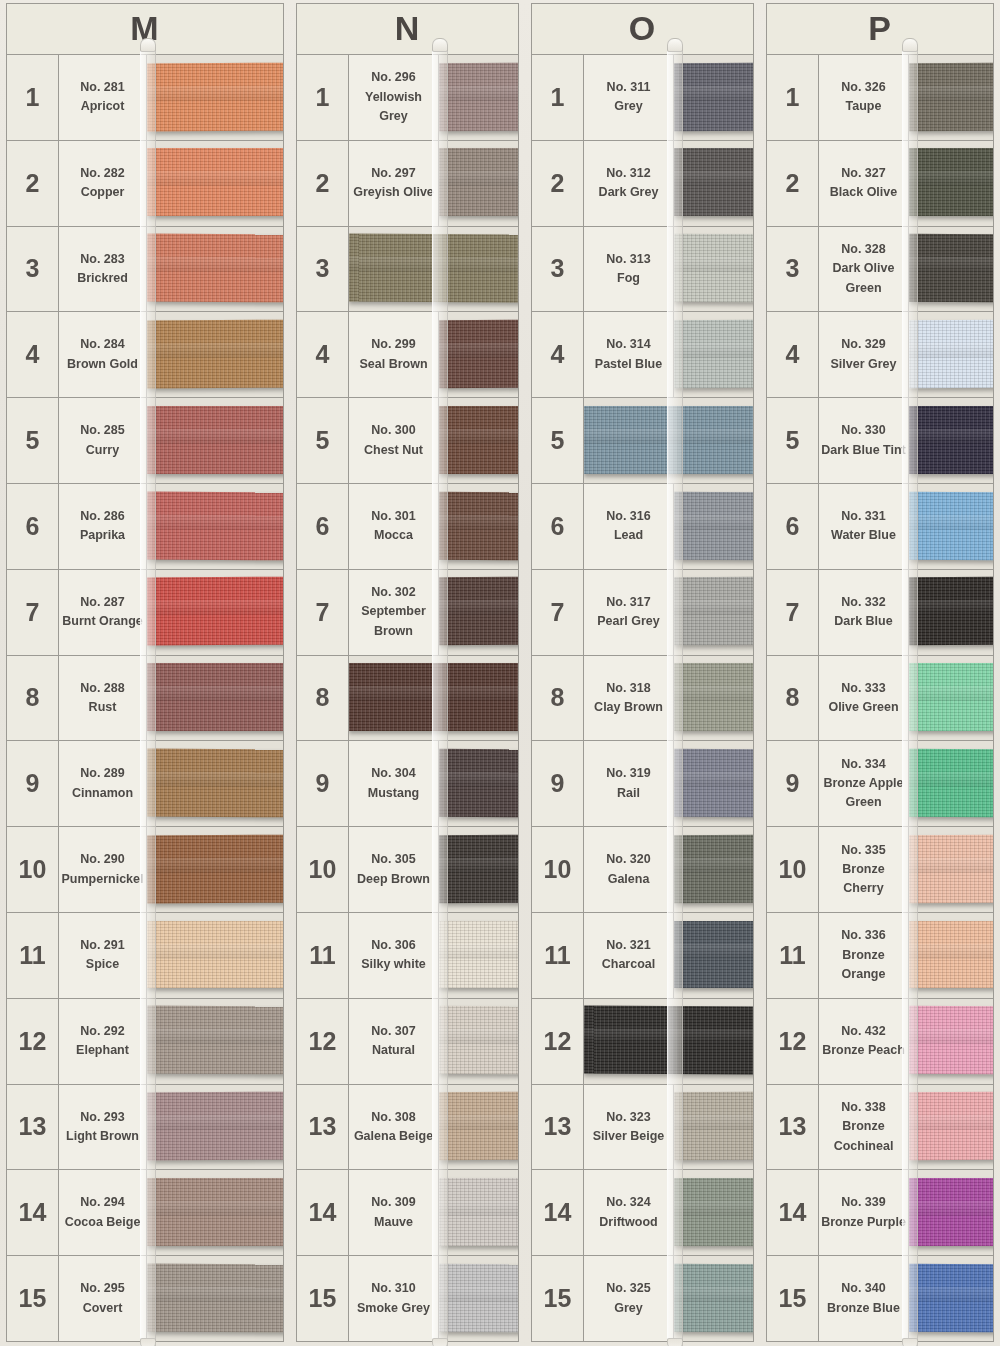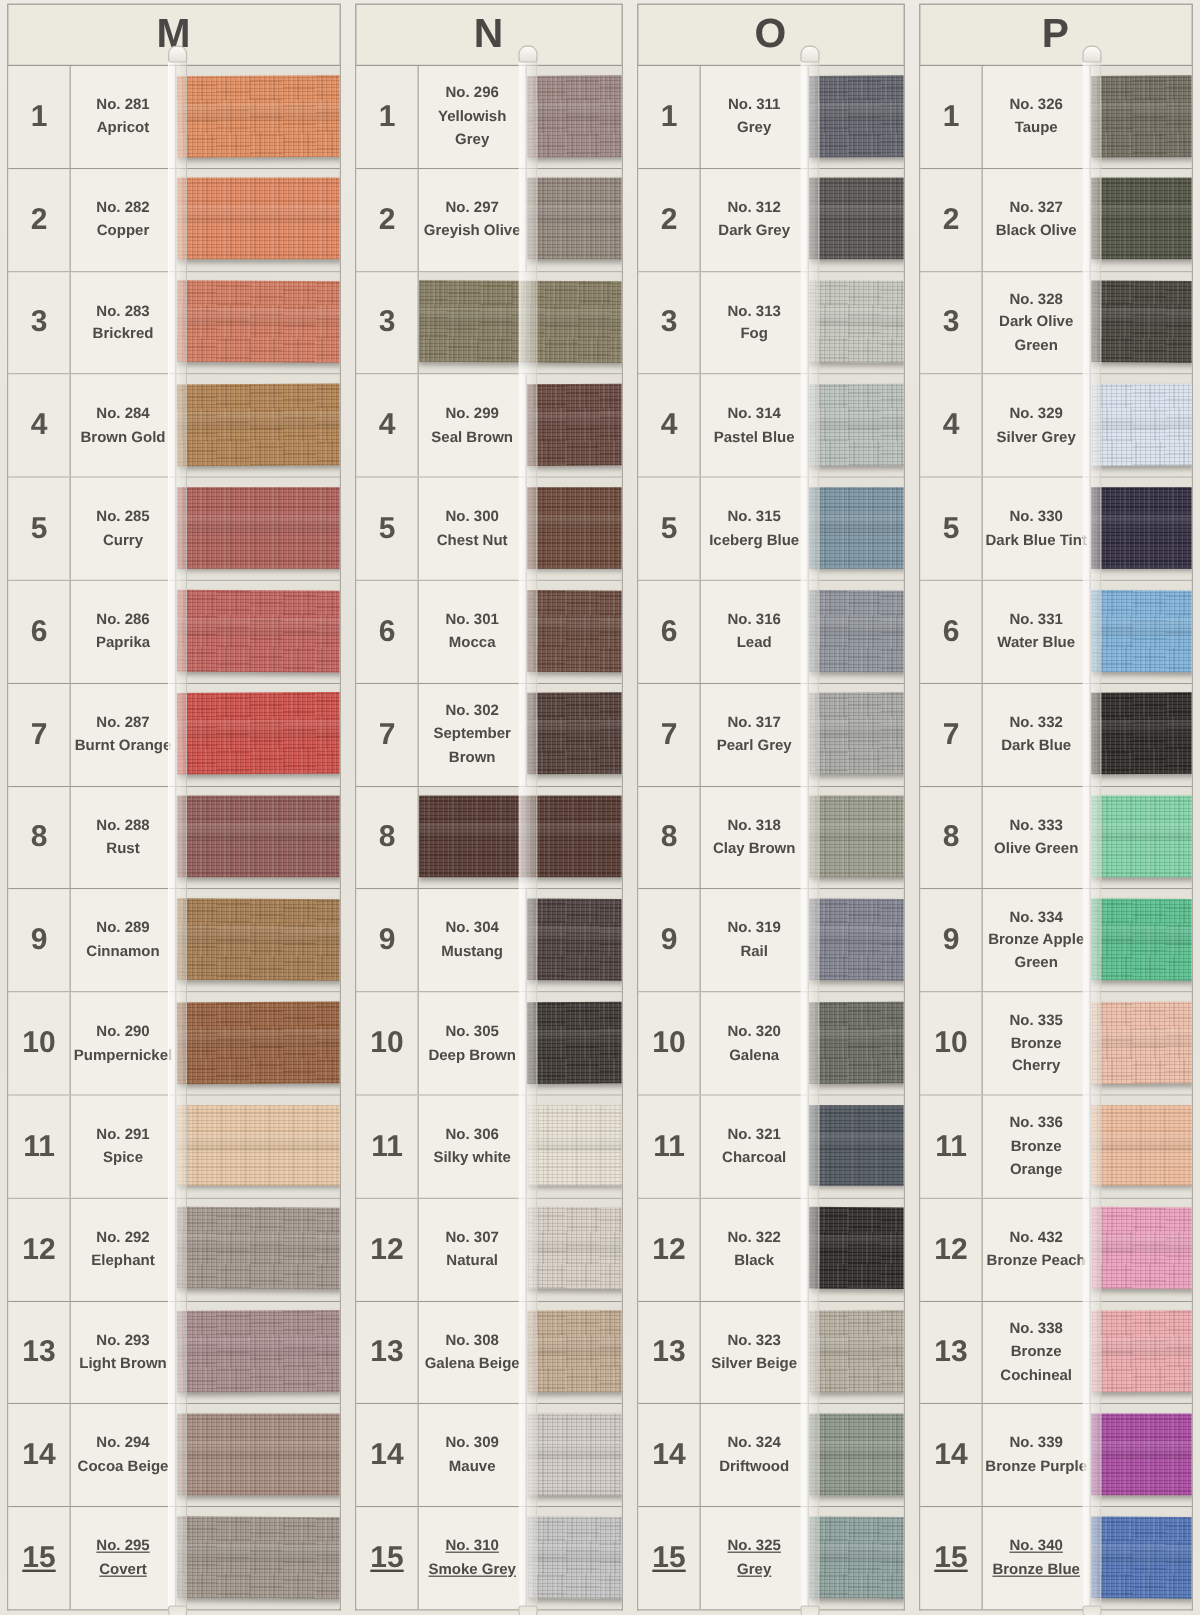--- a/index.html
+++ b/index.html
@@ -62,21 +62,21 @@
     display:flex;flex-direction:column;
     background:#edebe2;
   }
   .row{
     flex:1 1 0;
     display:flex;
     position:relative;
     border-bottom:1px solid #9c9a94;
     box-sizing:border-box;
   }
-  .row:last-child{border-bottom:none;text-decoration:underline;}
+  .row:last-child{border-bottom:none;}
 
   .cell-num{
     width:52px;
     flex:0 0 52px;
     display:flex;align-items:center;justify-content:center;
     font-size:25px;
     font-weight:bold;
     color:#56524e;
     border-right:1px solid #9c9a94;
     background:#edebe2;
@@ -522,24 +522,20 @@
           <div class="cell-label">
             <span class="code">No. 314</span>
             <span class="nm">Pastel Blue</span>
           </div>
           <div class="cell-swatch">
             <div class="tape" style="background: rgb(185, 192, 186); transform: rotate(-0.35deg);"></div>
           </div>
         </div>
         <div class="row">
           <div class="cell-num">5</div>
-          <div class="cell-label">
-            <span class="code">No. 315</span>
-            <span class="nm">Iceberg Blue</span>
-          </div>
           <div class="cell-swatch">
             <div class="tape" style="background: rgb(122, 147, 161); transform: rotate(0deg);"></div>
           </div>
         </div>
         <div class="row">
           <div class="cell-num">6</div>
           <div class="cell-label">
             <span class="code">No. 316</span>
             <span class="nm">Lead</span>
           </div>
@@ -592,24 +588,20 @@
           <div class="cell-label">
             <span class="code">No. 321</span>
             <span class="nm">Charcoal</span>
           </div>
           <div class="cell-swatch">
             <div class="tape" style="background: rgb(77, 84, 92); transform: rotate(0deg);"></div>
           </div>
         </div>
         <div class="row">
           <div class="cell-num">12</div>
-          <div class="cell-label">
-            <span class="code">No. 322</span>
-            <span class="nm">Black</span>
-          </div>
           <div class="cell-swatch">
             <div class="tape" style="background: rgb(44, 42, 40); transform: rotate(0.35deg);"></div>
           </div>
         </div>
         <div class="row">
           <div class="cell-num">13</div>
           <div class="cell-label">
             <span class="code">No. 323</span>
             <span class="nm">Silver Beige</span>
           </div>

